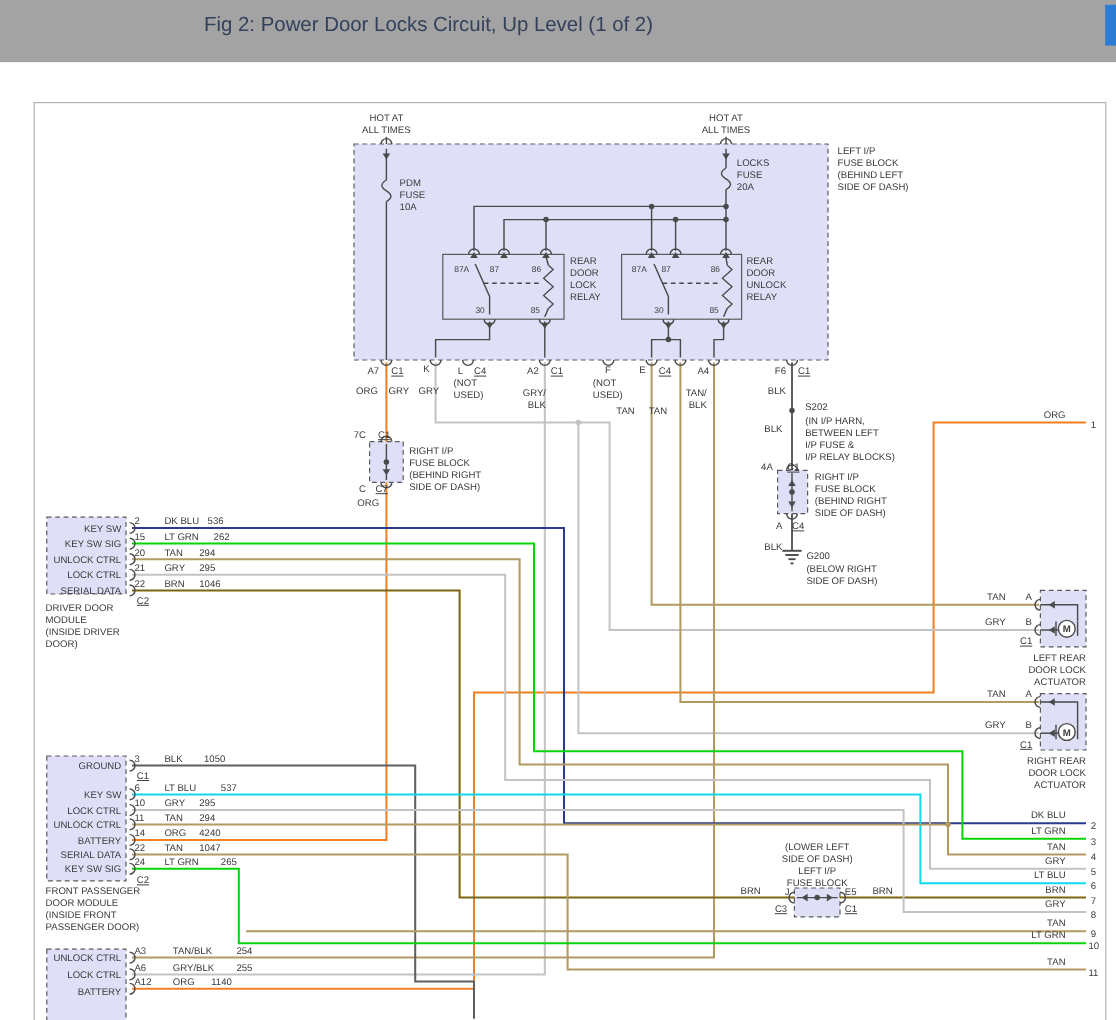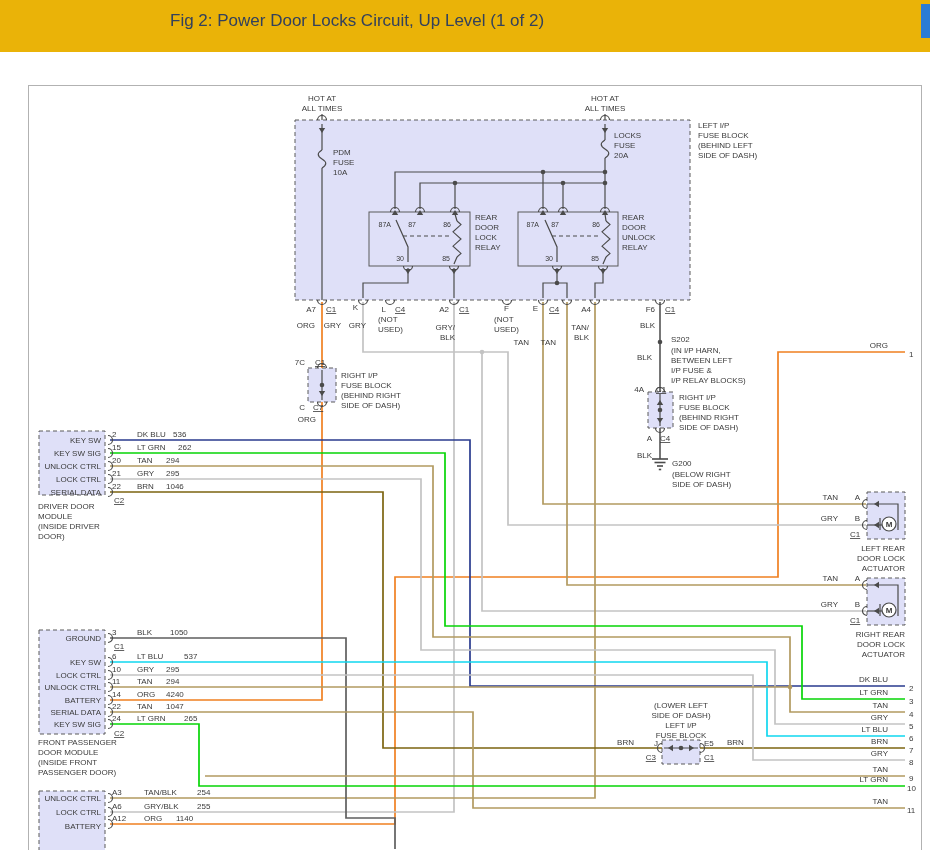--- a/index.html
+++ b/index.html
@@ -1,17 +1,17 @@
 <!DOCTYPE html>
 <html><head>
 <meta charset="utf-8">
 <style>
   html,body{margin:0;padding:0;background:#ffffff;width:930px;height:850px;overflow:hidden;
     font-family:"Liberation Sans", sans-serif;}
-  #titlebar{position:absolute;left:0;top:0;width:930px;height:52px;background:#eab308;text-align:right;}
+  #titlebar{position:absolute;left:0;top:0;width:930px;height:52px;background:#a3a3a3;text-align:right;}
   #titlebar .title{position:absolute;left:170px;top:11px;font-size:17px;color:#33415c;}
   #page{position:absolute;left:0;top:52px;width:930px;height:798px;background:#ffffff;}
   #frame{position:absolute;left:28px;top:33px;width:892px;height:765px;border:1px solid #b2b2b2;background:#fff;}
   #diagram-svg{position:absolute;left:0px;top:-52px;width:930px;height:850px;}
   #scroll-thumb{position:absolute;left:921px;top:4px;width:9px;height:34px;background:#2b7cd4;}
   svg text{font-family:"Liberation Sans", sans-serif;fill:#3a3a3a;}
 </style>
 </head>
 <body>
 

